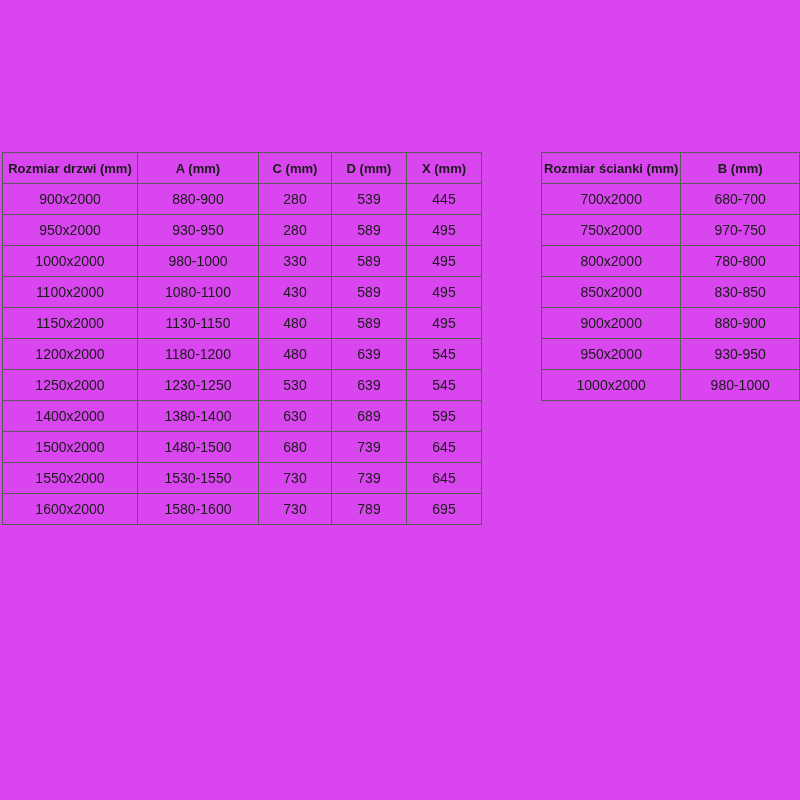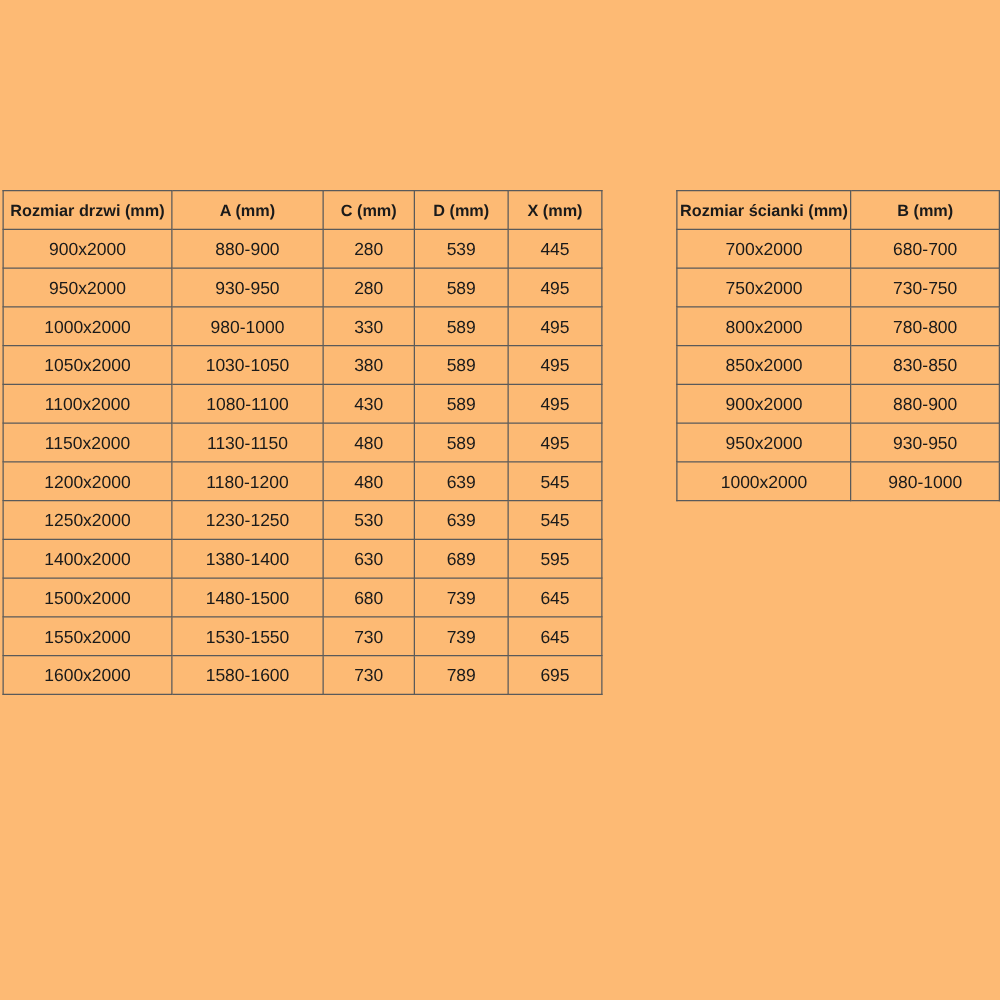--- a/index.html
+++ b/index.html
@@ -7,21 +7,21 @@
     padding: 0;
     width: 800px;
     height: 800px;
     background: #ffffff;
     font-family: "Liberation Sans", sans-serif;
   }
   .canvas {
     position: relative;
     width: 800px;
     height: 800px;
-    background: #fdba74;
+    background: #d946ef;
     overflow: hidden;
   }
   .tbl-wrap {
     position: absolute;
     top: 152px;
   }
   .tbl-wrap.left  { left: 2px; }
   .tbl-wrap.right { left: 541px; }
   table {
     border-collapse: collapse;
@@ -85,27 +85,20 @@
             <td>495</td>
           </tr>
           <tr>
             <td>1000x2000</td>
             <td>980-1000</td>
             <td>330</td>
             <td>589</td>
             <td>495</td>
           </tr>
           <tr>
-            <td>1050x2000</td>
-            <td>1030-1050</td>
-            <td>380</td>
-            <td>589</td>
-            <td>495</td>
-          </tr>
-          <tr>
             <td>1100x2000</td>
             <td>1080-1100</td>
             <td>430</td>
             <td>589</td>
             <td>495</td>
           </tr>
           <tr>
             <td>1150x2000</td>
             <td>1130-1150</td>
             <td>480</td>
@@ -170,21 +163,21 @@
             <th>B (mm)</th>
           </tr>
       </thead>
       <tbody>
           <tr>
             <td>700x2000</td>
             <td>680-700</td>
           </tr>
           <tr>
             <td>750x2000</td>
-            <td>730-750</td>
+            <td>970-750</td>
           </tr>
           <tr>
             <td>800x2000</td>
             <td>780-800</td>
           </tr>
           <tr>
             <td>850x2000</td>
             <td>830-850</td>
           </tr>
           <tr>

